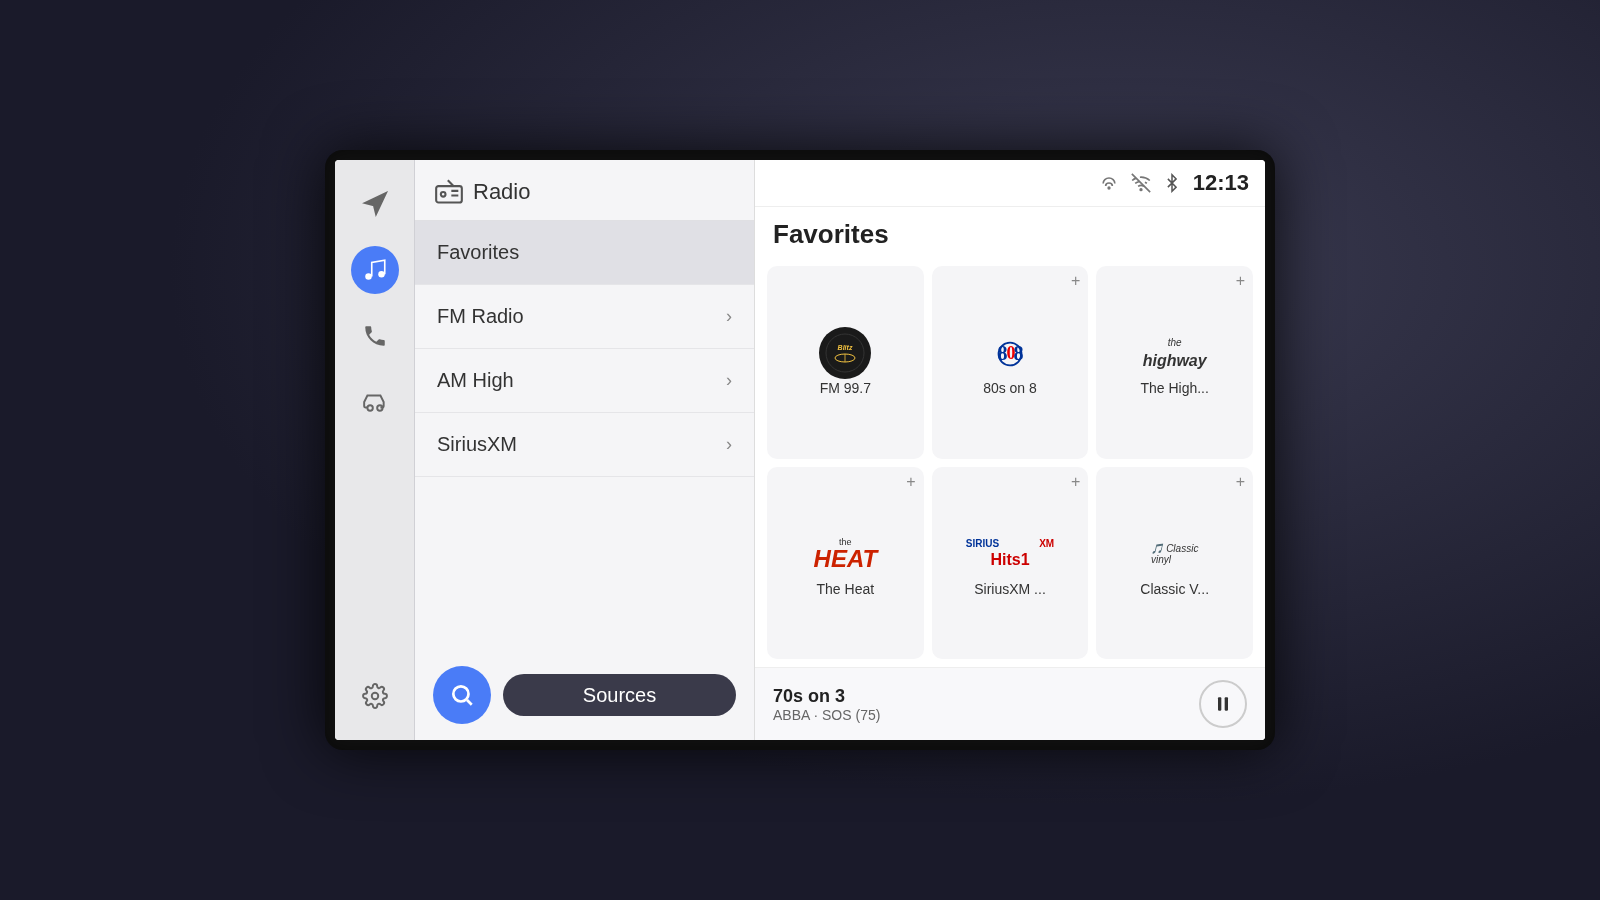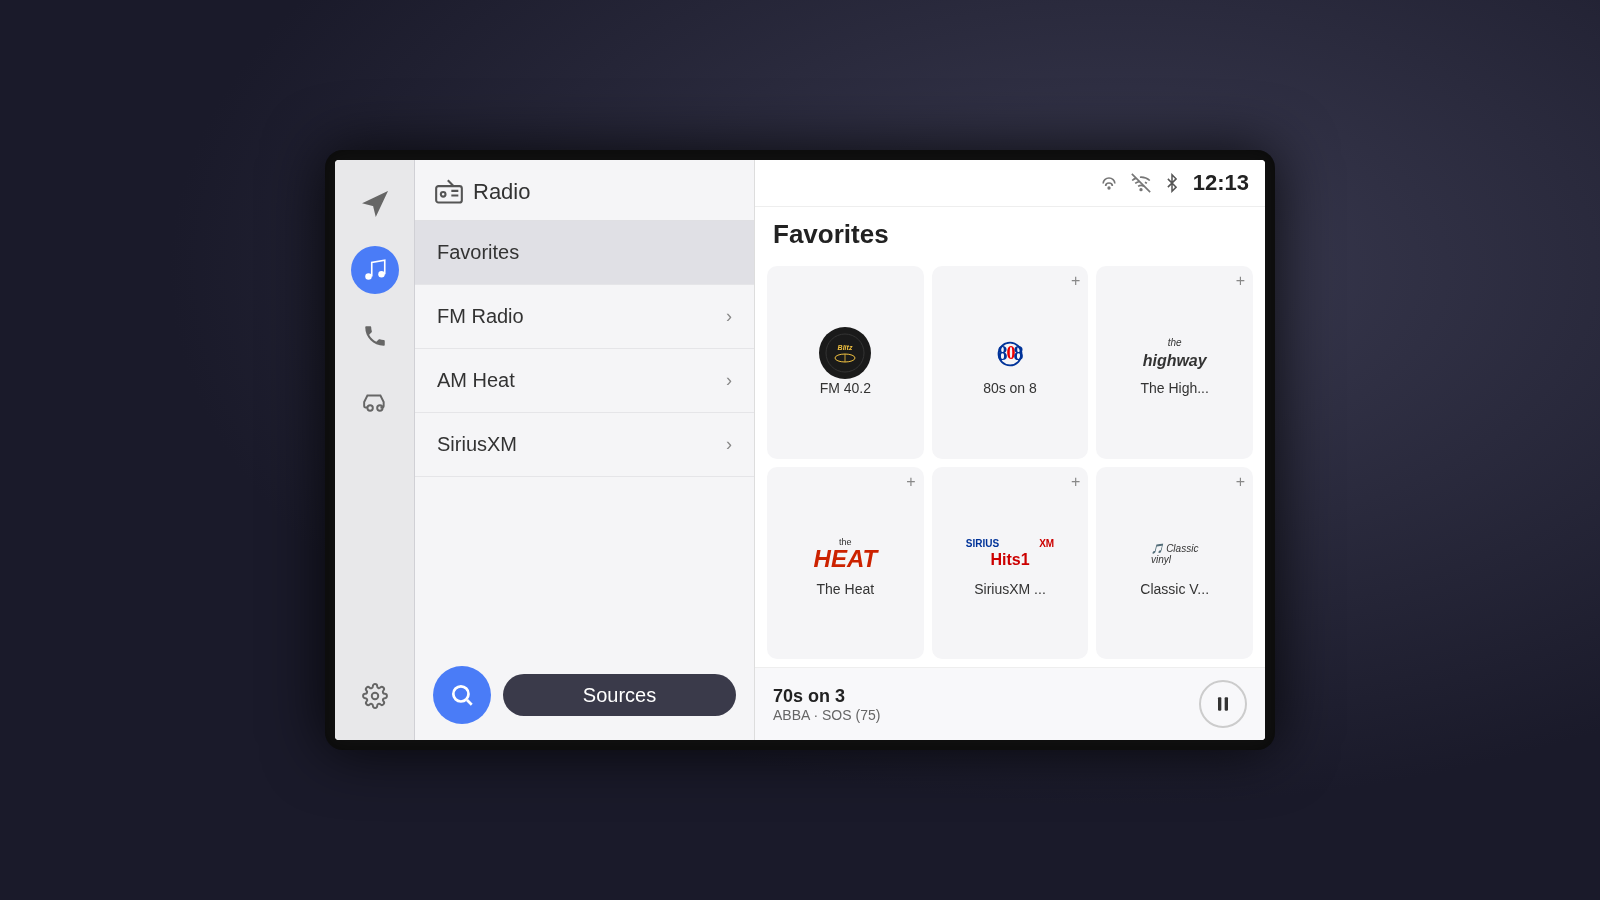--- a/index.html
+++ b/index.html
@@ -362,21 +362,21 @@
 
           <div class="menu-items">
             <div class="menu-item selected">
               <span>Favorites</span>
             </div>
             <div class="menu-item">
               <span>FM Radio</span>
               <span class="chevron">›</span>
             </div>
             <div class="menu-item">
-              <span>AM Heat</span>
+              <span>AM High</span>
               <span class="chevron">›</span>
             </div>
             <div class="menu-item">
               <span>SiriusXM</span>
               <span class="chevron">›</span>
             </div>
           </div>
 
           <div class="bottom-controls">
             <button class="search-btn">
@@ -425,21 +425,21 @@
               <div class="fav-logo">
                 <div class="logo-blitz">
                   <svg width="40" height="40" viewBox="0 0 40 40">
                     <circle cx="20" cy="20" r="19" fill="#1a1a1a" stroke="#333" stroke-width="1"></circle>
                     <text x="20" y="17" font-size="7" fill="#f0c040" text-anchor="middle" font-weight="bold" font-style="italic">Blitz</text>
                     <ellipse cx="20" cy="25" rx="10" ry="4" fill="none" stroke="#f0c040" stroke-width="1"></ellipse>
                     <line x1="20" y1="21" x2="20" y2="29" stroke="#f0c040" stroke-width="0.8"></line>
                   </svg>
                 </div>
               </div>
-              <span class="fav-label">FM 40.2</span>
+              <span class="fav-label">FM 99.7</span>
             </div>
 
             <div class="fav-card">
               <span class="plus-btn">+</span>
               <div class="fav-logo">
                 <div style="display:flex; align-items:center; font-size:20px; font-weight:900; color:#003399; letter-spacing:-1px; font-family:serif;">
                   <span style="color:#003399;">8</span>
                     <span style="color:#e00; font-size:18px;">0</span>
                     <span style="color:#003399;">⃝8</span>
                 </div>

